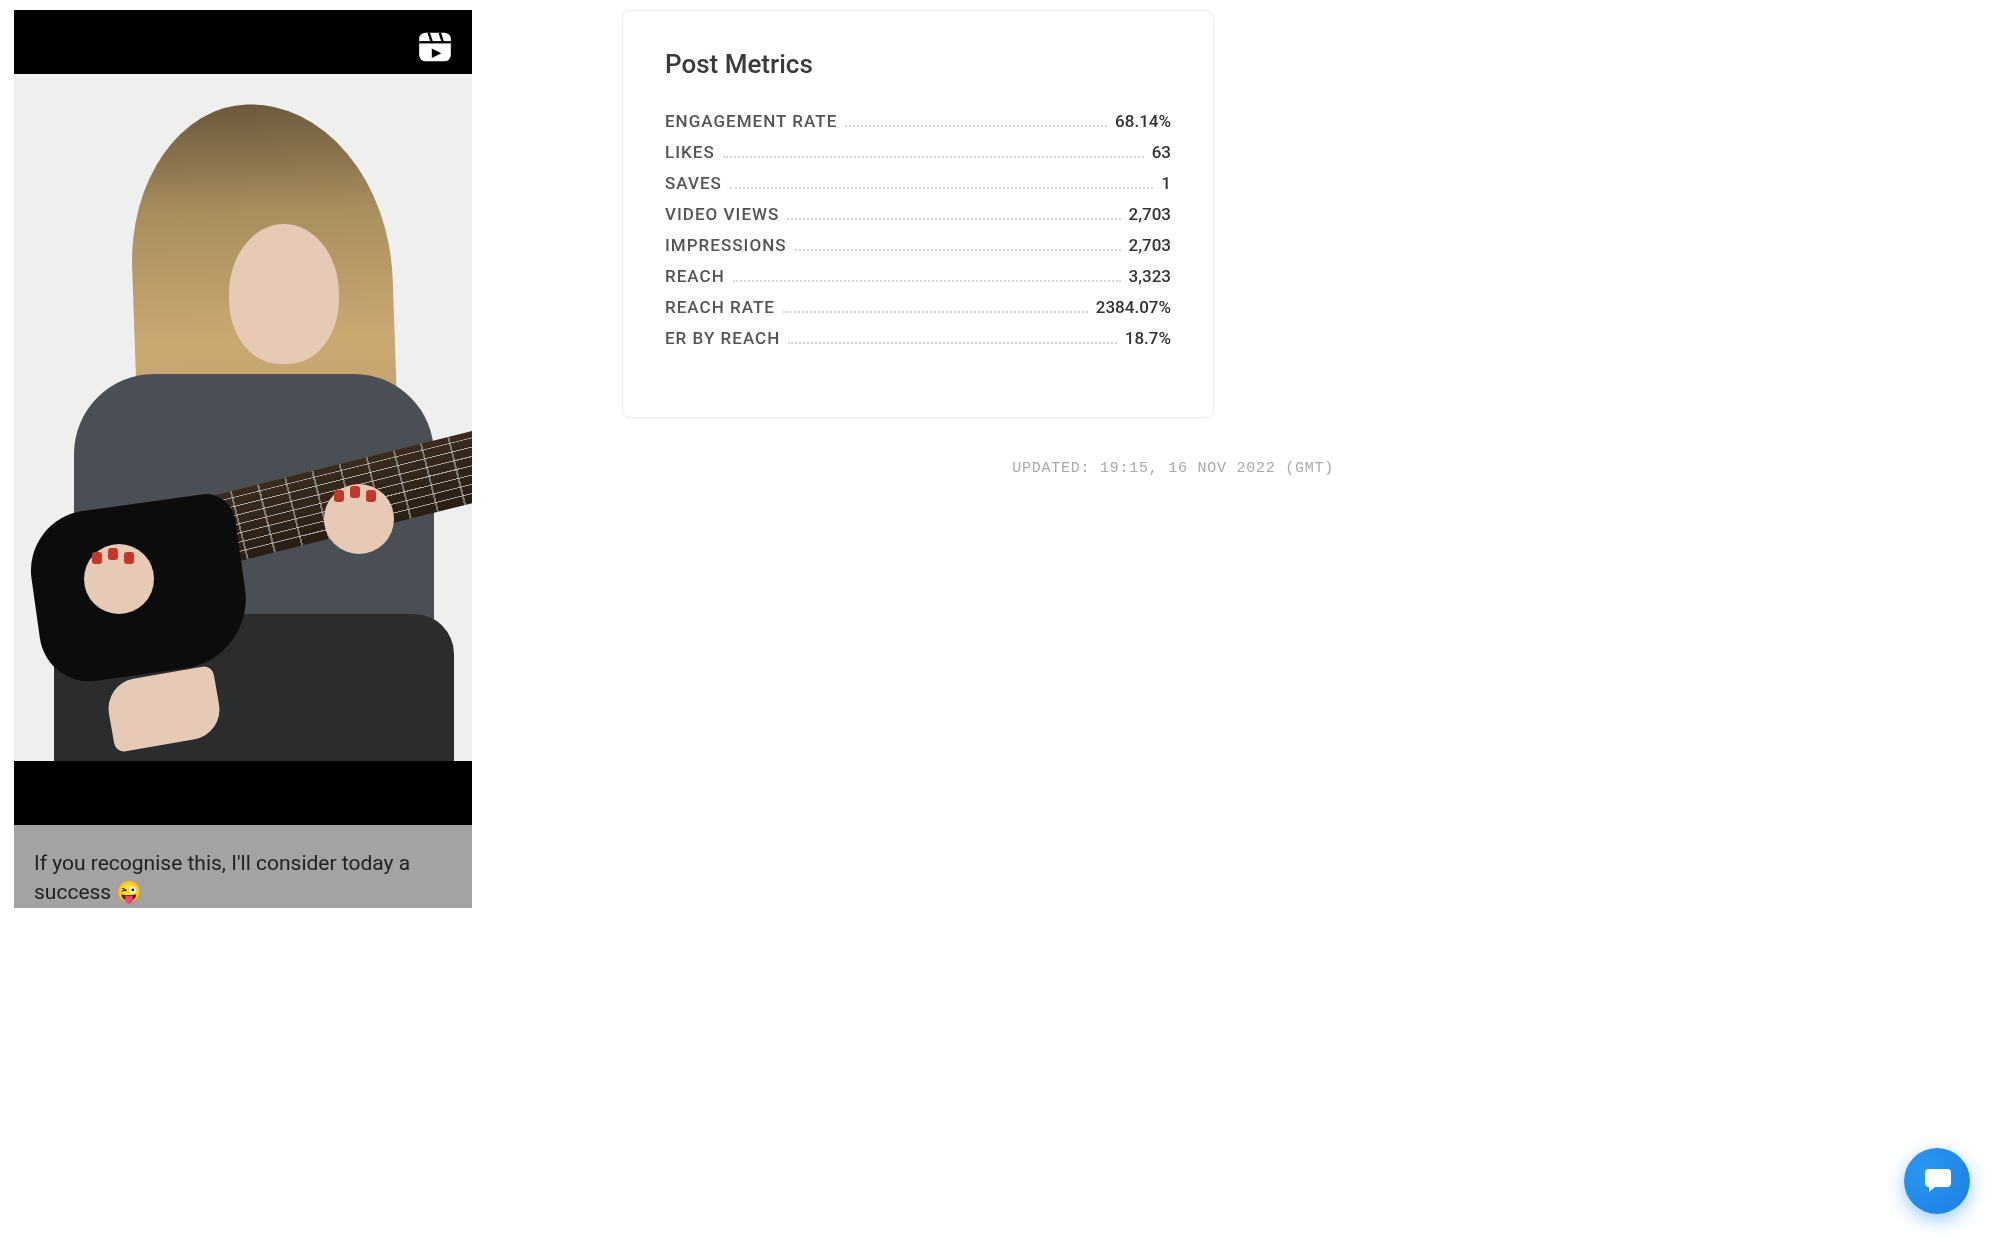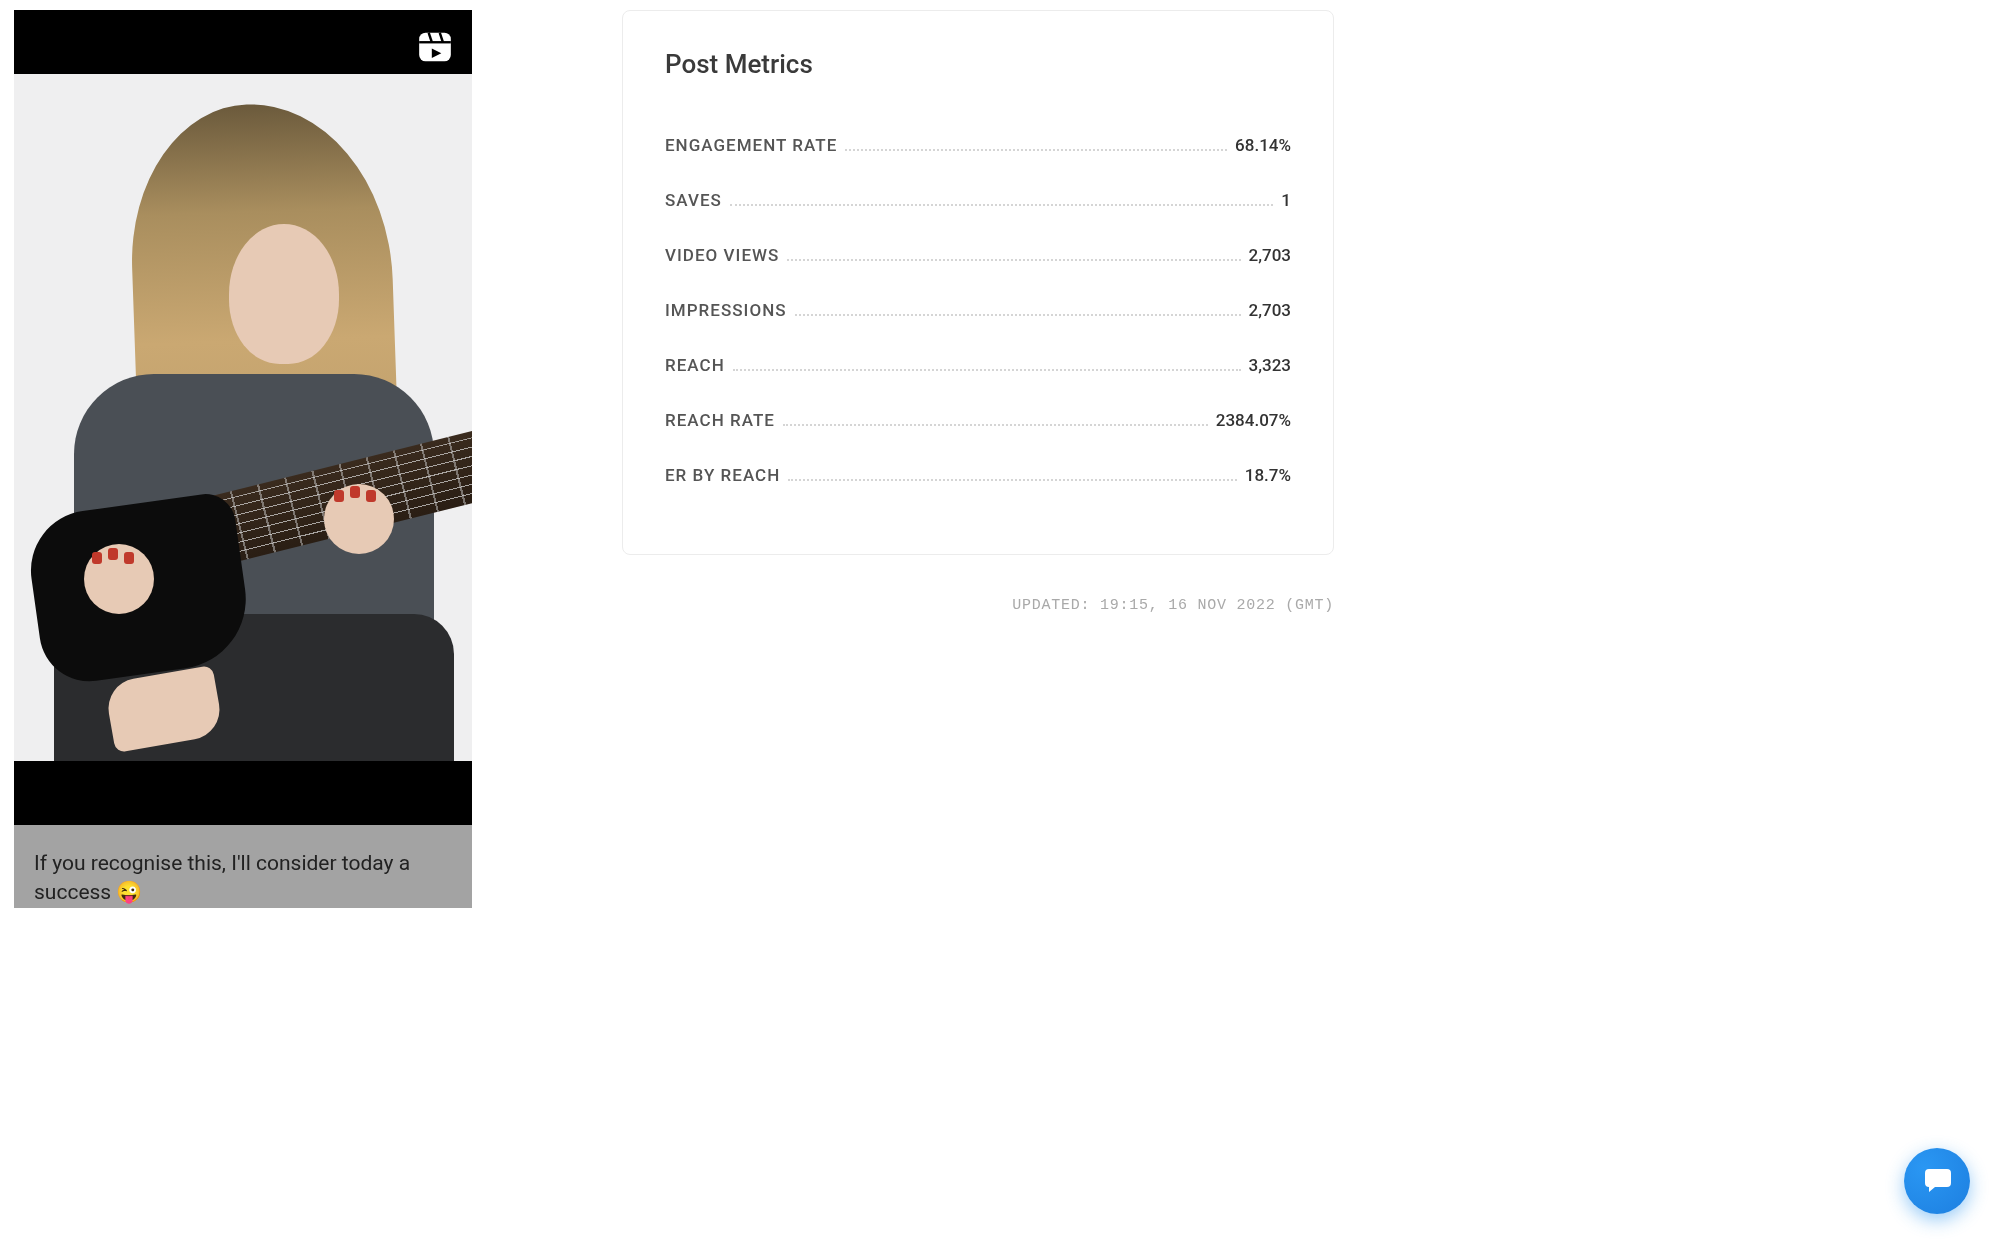--- a/index.html
+++ b/index.html
@@ -154,21 +154,21 @@
     color: #222;
   }
 
   
   .right-col {
     flex: 1;
     padding: 10px 38px 0 150px;
     position: relative;
   }
   .metrics-card {
-    width: 712px;
+    width: 592px;
     border: 1px solid #ececec;
     border-radius: 8px;
     padding: 38px 42px 56px 42px;
     background:#fff;
   }
   .metrics-title {
     font-size: 26px;
     font-weight: 500;
     color: #3a3a3a;
     margin-bottom: 34px;
@@ -191,21 +191,20 @@
   .metric-dots {
     flex: 1;
     border-bottom: 2px dotted #d5d5d5;
     margin: 0 8px 3px 8px;
     height: 1px;
   }
   .metric-value {
     font-weight: 500;
     color: #333;
     white-space: nowrap;
-    margin-top: 24px;
   }
 
   .updated-line {
     width: 712px;
     text-align: right;
     font-size: 15px;
     letter-spacing: 0.05em;
     color: #a9a9a9;
     margin-top: 42px;
     text-transform: uppercase;
@@ -282,20 +281,25 @@
   <div class="right-col">
     <div class="metrics-card">
       <div class="metrics-title">Post Metrics</div>
 
       <div class="metric-row">
         <span class="metric-label">ENGAGEMENT RATE</span>
         <span class="metric-dots"></span>
         <span class="metric-value">68.14%</span>
       </div>
       <div class="metric-row">
+        <span class="metric-label">LIKES</span>
+        <span class="metric-dots"></span>
+        <span class="metric-value">63</span>
+      </div>
+      <div class="metric-row">
         <span class="metric-label">SAVES</span>
         <span class="metric-dots"></span>
         <span class="metric-value">1</span>
       </div>
       <div class="metric-row">
         <span class="metric-label">VIDEO VIEWS</span>
         <span class="metric-dots"></span>
         <span class="metric-value">2,703</span>
       </div>
       <div class="metric-row">

